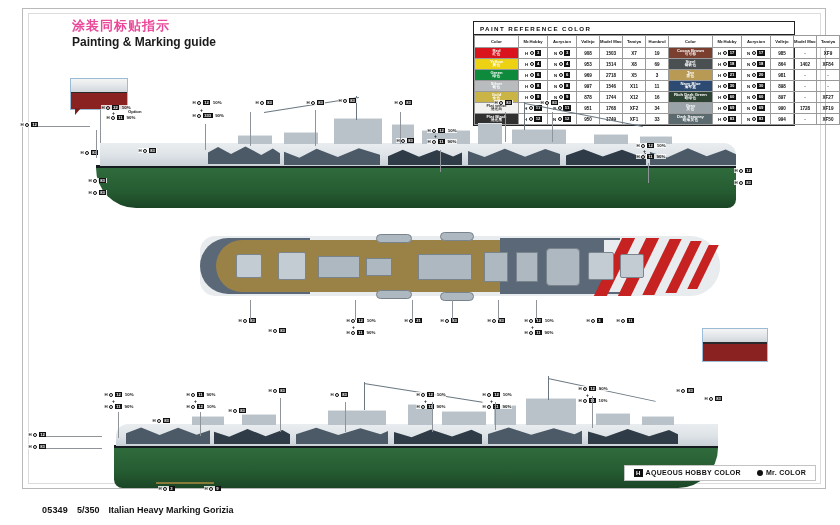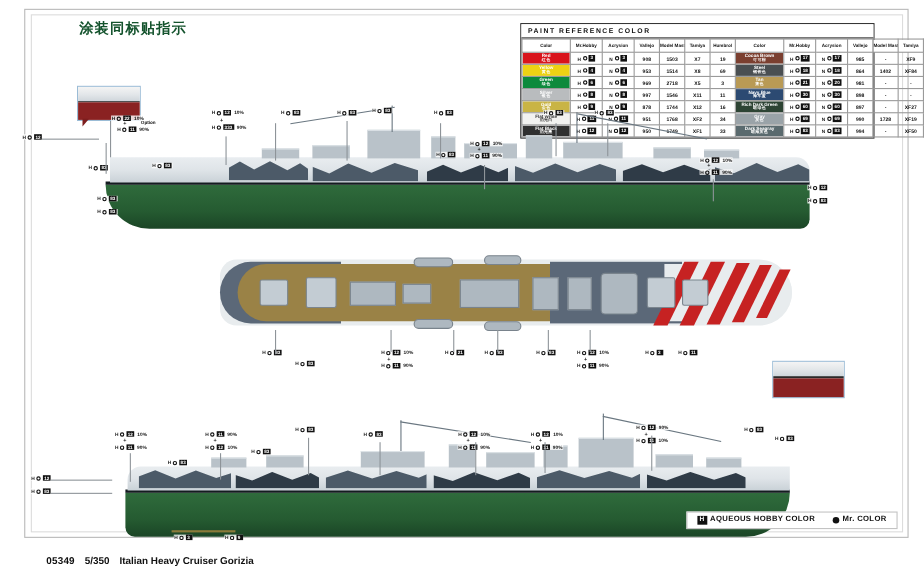--- a/index.html
+++ b/index.html
@@ -27,21 +27,21 @@
     border: 1px solid #dcdcdc;
     pointer-events: none;
   }
 
   
   .title-block {
     position: absolute; left: 72px; top: 18px;
     line-height: 1.25;
   }
   .title-cn {
-    font-size: 13px; font-weight: bold; color: #14532d;
+    font-size: 13px; font-weight: bold; color: #ec4899;
     letter-spacing: 1px;
   }
   .title-en {
     font-size: 12px; font-weight: bold; color: #1a1a1a;
     margin-top: 1px;
   }
 
   
   .paint-table {
     position: absolute;
@@ -203,20 +203,21 @@
 </head>
 <body>
 
 <div id="page">
 
   <div class="frame"></div>
   <div class="frame-inner"></div>
 
   <div class="title-block">
     <div class="title-cn">涂装同标贴指示</div>
+    <div class="title-en">Painting &amp; Marking guide</div>
   </div>
 
   <div class="paint-table">
     <div class="pt-header">PAINT  REFERENCE  COLOR</div>
     <table class="pt">
       <thead>
         <tr>
           <th class="col-color">Color</th>
           <th class="col-brand">Mr.Hobby</th>
           <th class="col-brand">Acrysion</th>
@@ -584,16 +585,16 @@
     </div>
     <div class="item">
       <span class="dot"></span>
       <span>Mr. COLOR</span>
     </div>
   </div>
 
   <div class="footer">
     <span class="kit">05349</span>
     <span>5/350</span>
-    <span>Italian Heavy Cruiser Gorizia</span>
+    <span>Italian Heavy Marking Gorizia</span>
   </div>
 
 </div>
 
 </body></html>

